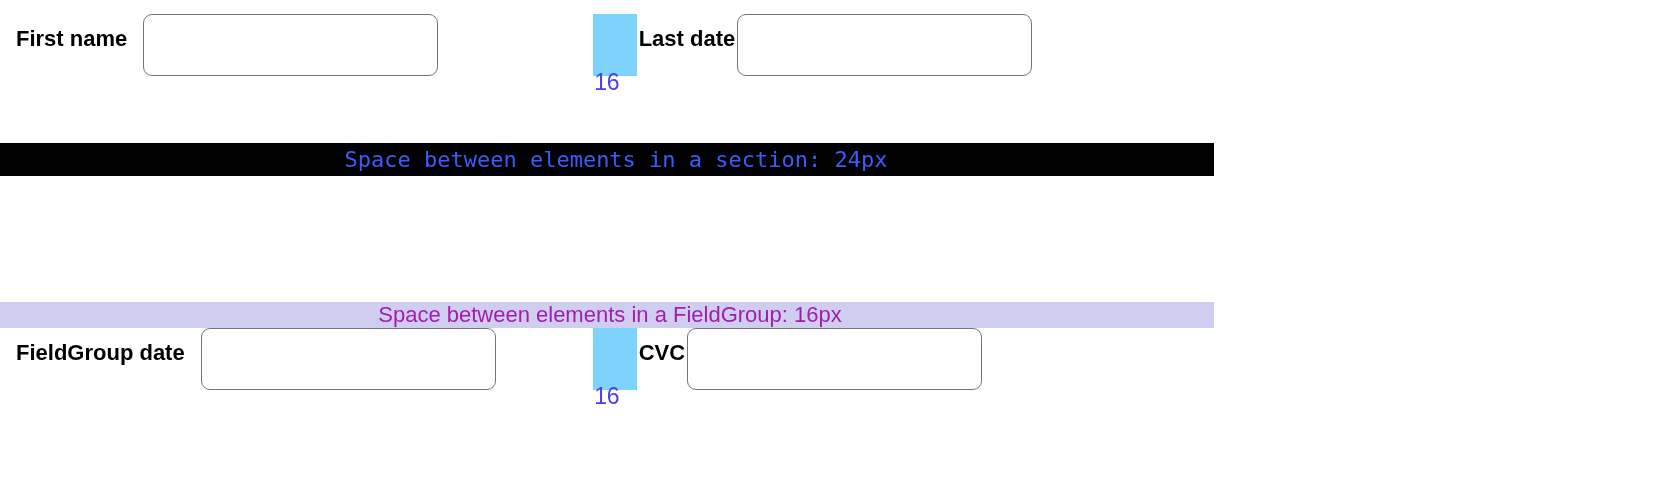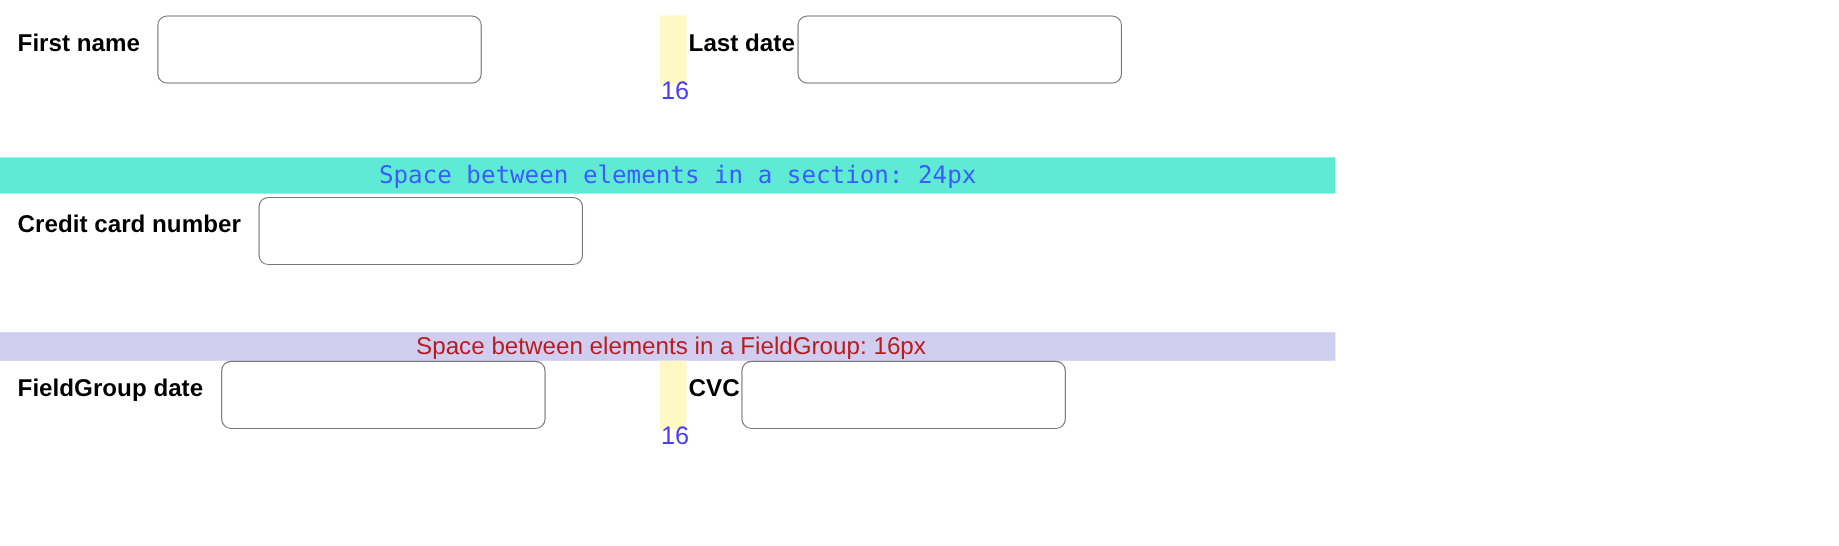--- a/index.html
+++ b/index.html
@@ -46,22 +46,22 @@
     display: flex;
     flex-direction: row;
   }
   .col-left  { width: 600px; }
   .col-right { width: 584px; }
   .col-full  { width: 1214px; }
 
   
   .gap-col {
     position: relative;
-    width: 24px;
-    background: #fef9c3;
+    width: 44px;
+    background: #7dd3fc;
     display: flex;
     align-items: center;
     justify-content: flex-start;
   }
   .gap-col .gap-num {
     position: absolute;
     left: 1px;
     top: 57px;
     font-family: "Liberation Sans", sans-serif;
     font-size: 23px;
@@ -116,37 +116,37 @@
     align-items: center;
     justify-content: center;
     box-sizing: border-box;
   }
   .ann-band .ann-text {
     line-height: 1;
     white-space: nowrap;
   }
 
   .ann-section {
-    background: #5eead4;
+    background: #000000;
   }
   .ann-section .ann-text {
     font-family: "DejaVu Sans Mono", monospace;
     font-size: 22px;
     color: #3b5bfd;
     letter-spacing: 0px;
     padding-left: 18px;
   }
 
   .ann-fieldgroup {
     background: #cfcef1;
   }
   .ann-fieldgroup .ann-text {
     font-family: "Liberation Sans", sans-serif;
     font-size: 22px;
-    color: #b91c1c;
+    color: #a21caf;
     padding-left: 6px;
   }
 </style>
 </head>
 <body>
 
 <div class="canvas">
   <div class="content">
 
     <div class="row" style="top:14px;">
@@ -166,28 +166,20 @@
         <div class="field-input-wrap">
           <input class="field-input" type="text" placeholder="" style="">
         </div>
       </div>
     </div>
 
     <div class="ann-band ann-section" style="top:143px;height:33px;">
       <span class="ann-text">Space between elements in a section: 24px</span>
     </div>
 
-    <div class="row" style="top:179px;">
-      <div class="col col-full">
-        <div class="field-label">Credit card number</div>
-        <div class="field-input-wrap">
-          <input class="field-input" type="text" placeholder="" style="">
-        </div>
-      </div>
-    </div>
 
     <div class="ann-band ann-fieldgroup" style="top:302px;height:26px;">
       <span class="ann-text">Space between elements in a FieldGroup: 16px</span>
     </div>
 
     <div class="row" style="top:328px;">
       <div class="col col-left">
         <div class="field-label">FieldGroup date</div>
         <div class="field-input-wrap">
           <input class="field-input" type="text" placeholder="" style="">

